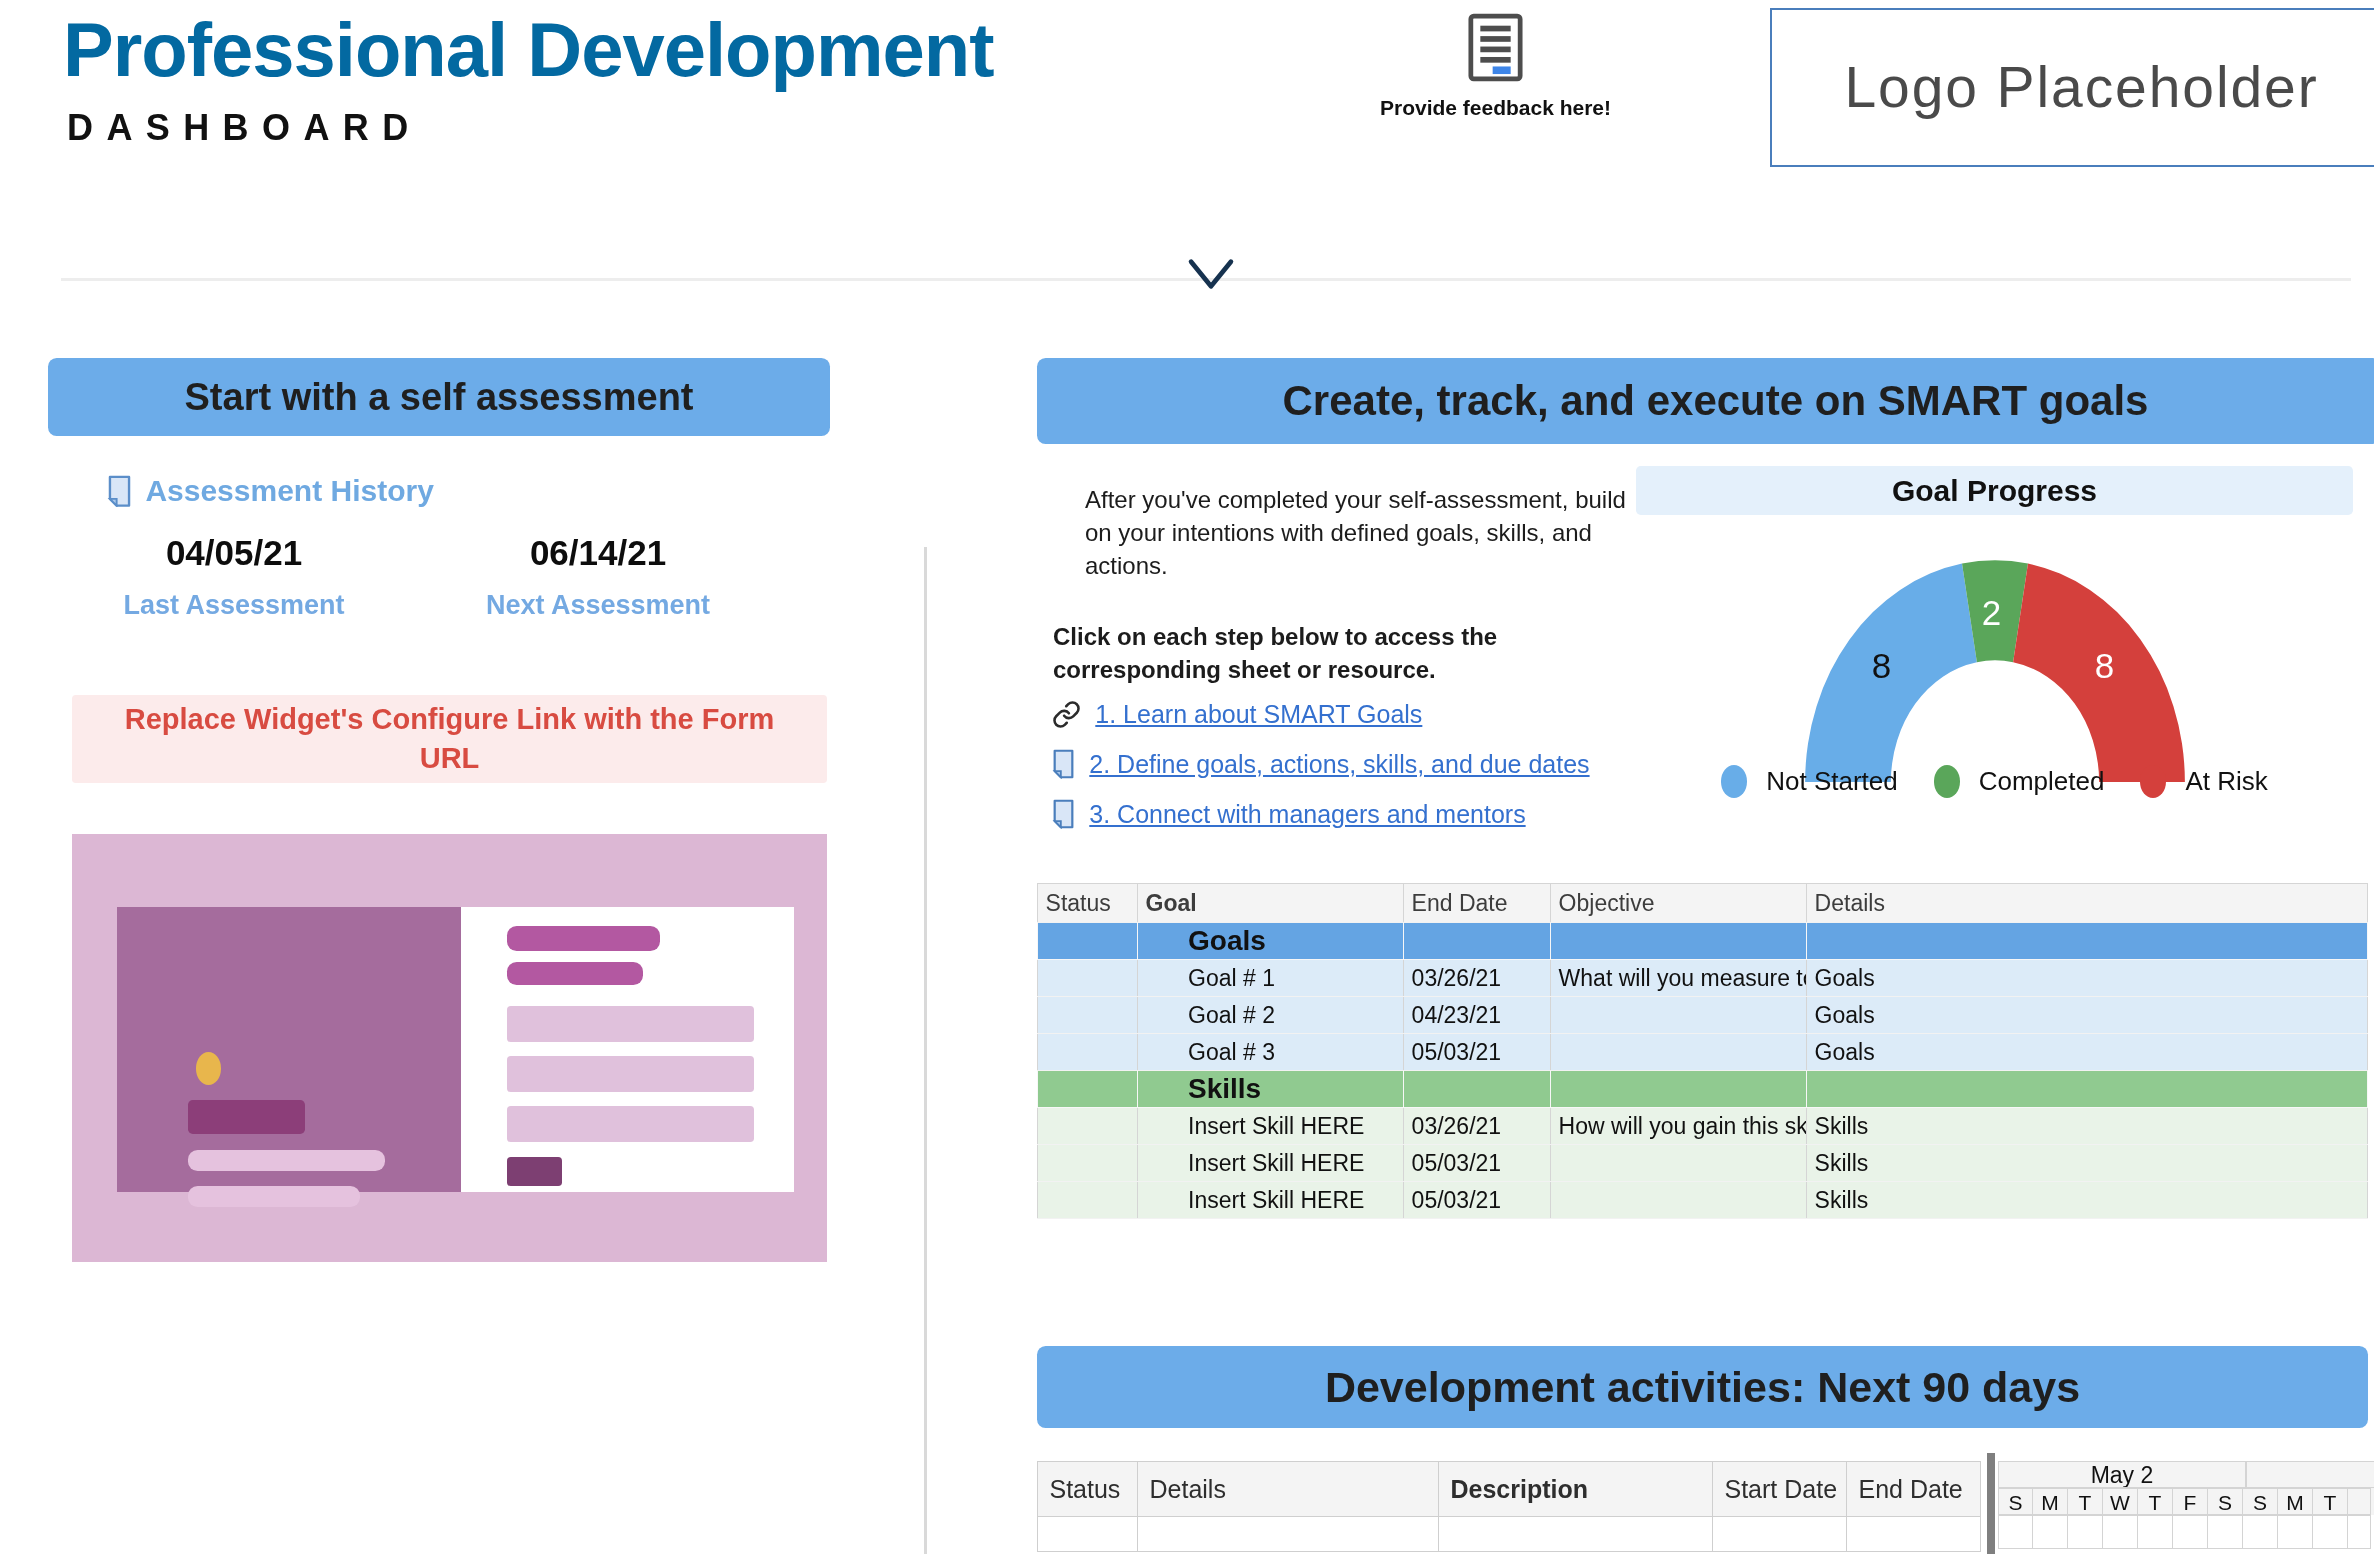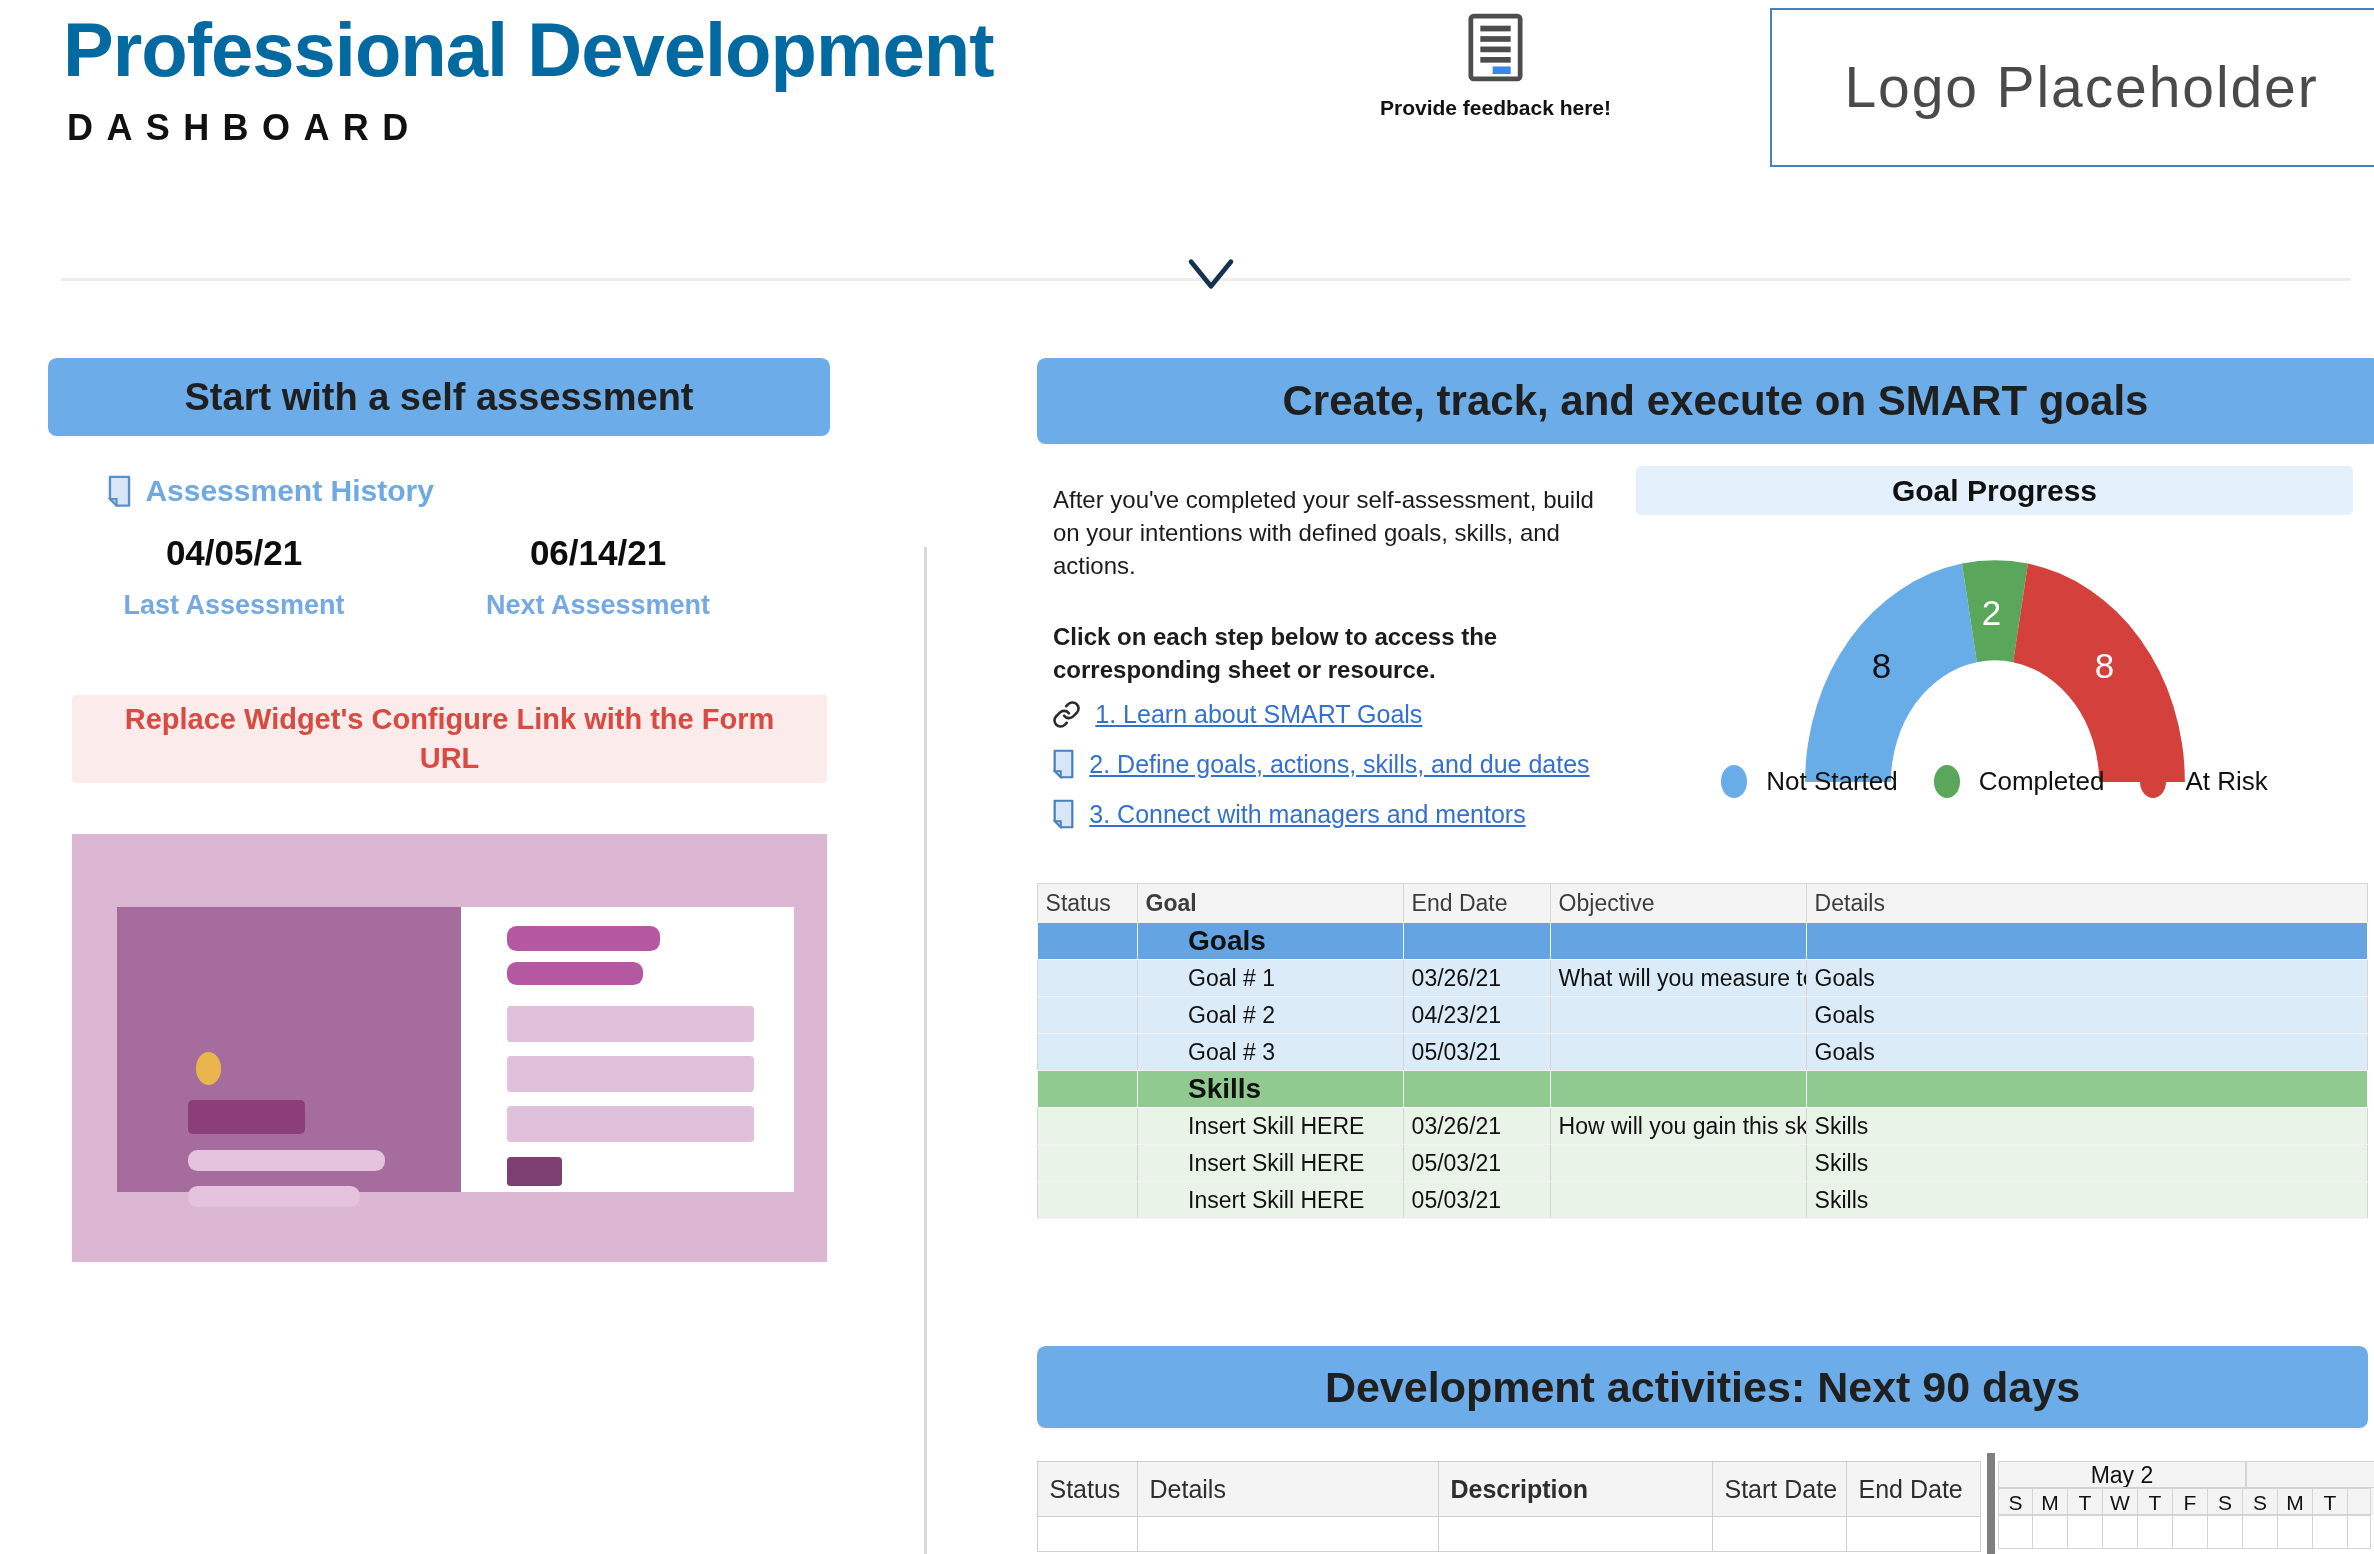--- a/index.html
+++ b/index.html
@@ -139,21 +139,21 @@
     <div class="bar" style="left:46px;top:250px;width:55px;height:29px;border-radius:3.8px;background:#7d3f72;"></div>
   </div>
 </div>
 
 <div class="abs v-divider"></div>
 
 <div class="abs blue-banner" style="left:1037px;top:358px;width:1331px;height:86px;font-size:42px;padding-left:13px;">
   <span>Create, track, and execute on SMART goals</span>
 </div>
 
-<div class="abs intro-p" style="top:483px;">After you've completed your self-assessment, build on your intentions with defined goals, skills, and actions.</div>
+<div class="abs intro-p" style="top:483px;margin-left:32px;">After you've completed your self-assessment, build on your intentions with defined goals, skills, and actions.</div>
 <div class="abs intro-p" style="top:620px;font-weight:bold;">Click on each step below to access the corresponding sheet or resource.</div>
 
 <div class="abs" style="left:1052px;top:700px;">
   <div class="step-link">
     <svg width="29" height="29" viewBox="0 0 24 24">
       <path d="M10 13a5 5 0 0 0 7.54.54l3-3a5 5 0 0 0-7.07-7.07l-1.72 1.71" fill="none" stroke="#2b2b2b" stroke-width="2.1" stroke-linecap="round"></path>
       <path d="M14 11a5 5 0 0 0-7.54-.54l-3 3a5 5 0 0 0 7.07 7.07l1.71-1.71" fill="none" stroke="#2b2b2b" stroke-width="2.1" stroke-linecap="round"></path>
     </svg>
     <span class="step-link-label">1. Learn about SMART Goals</span>
   </div>

